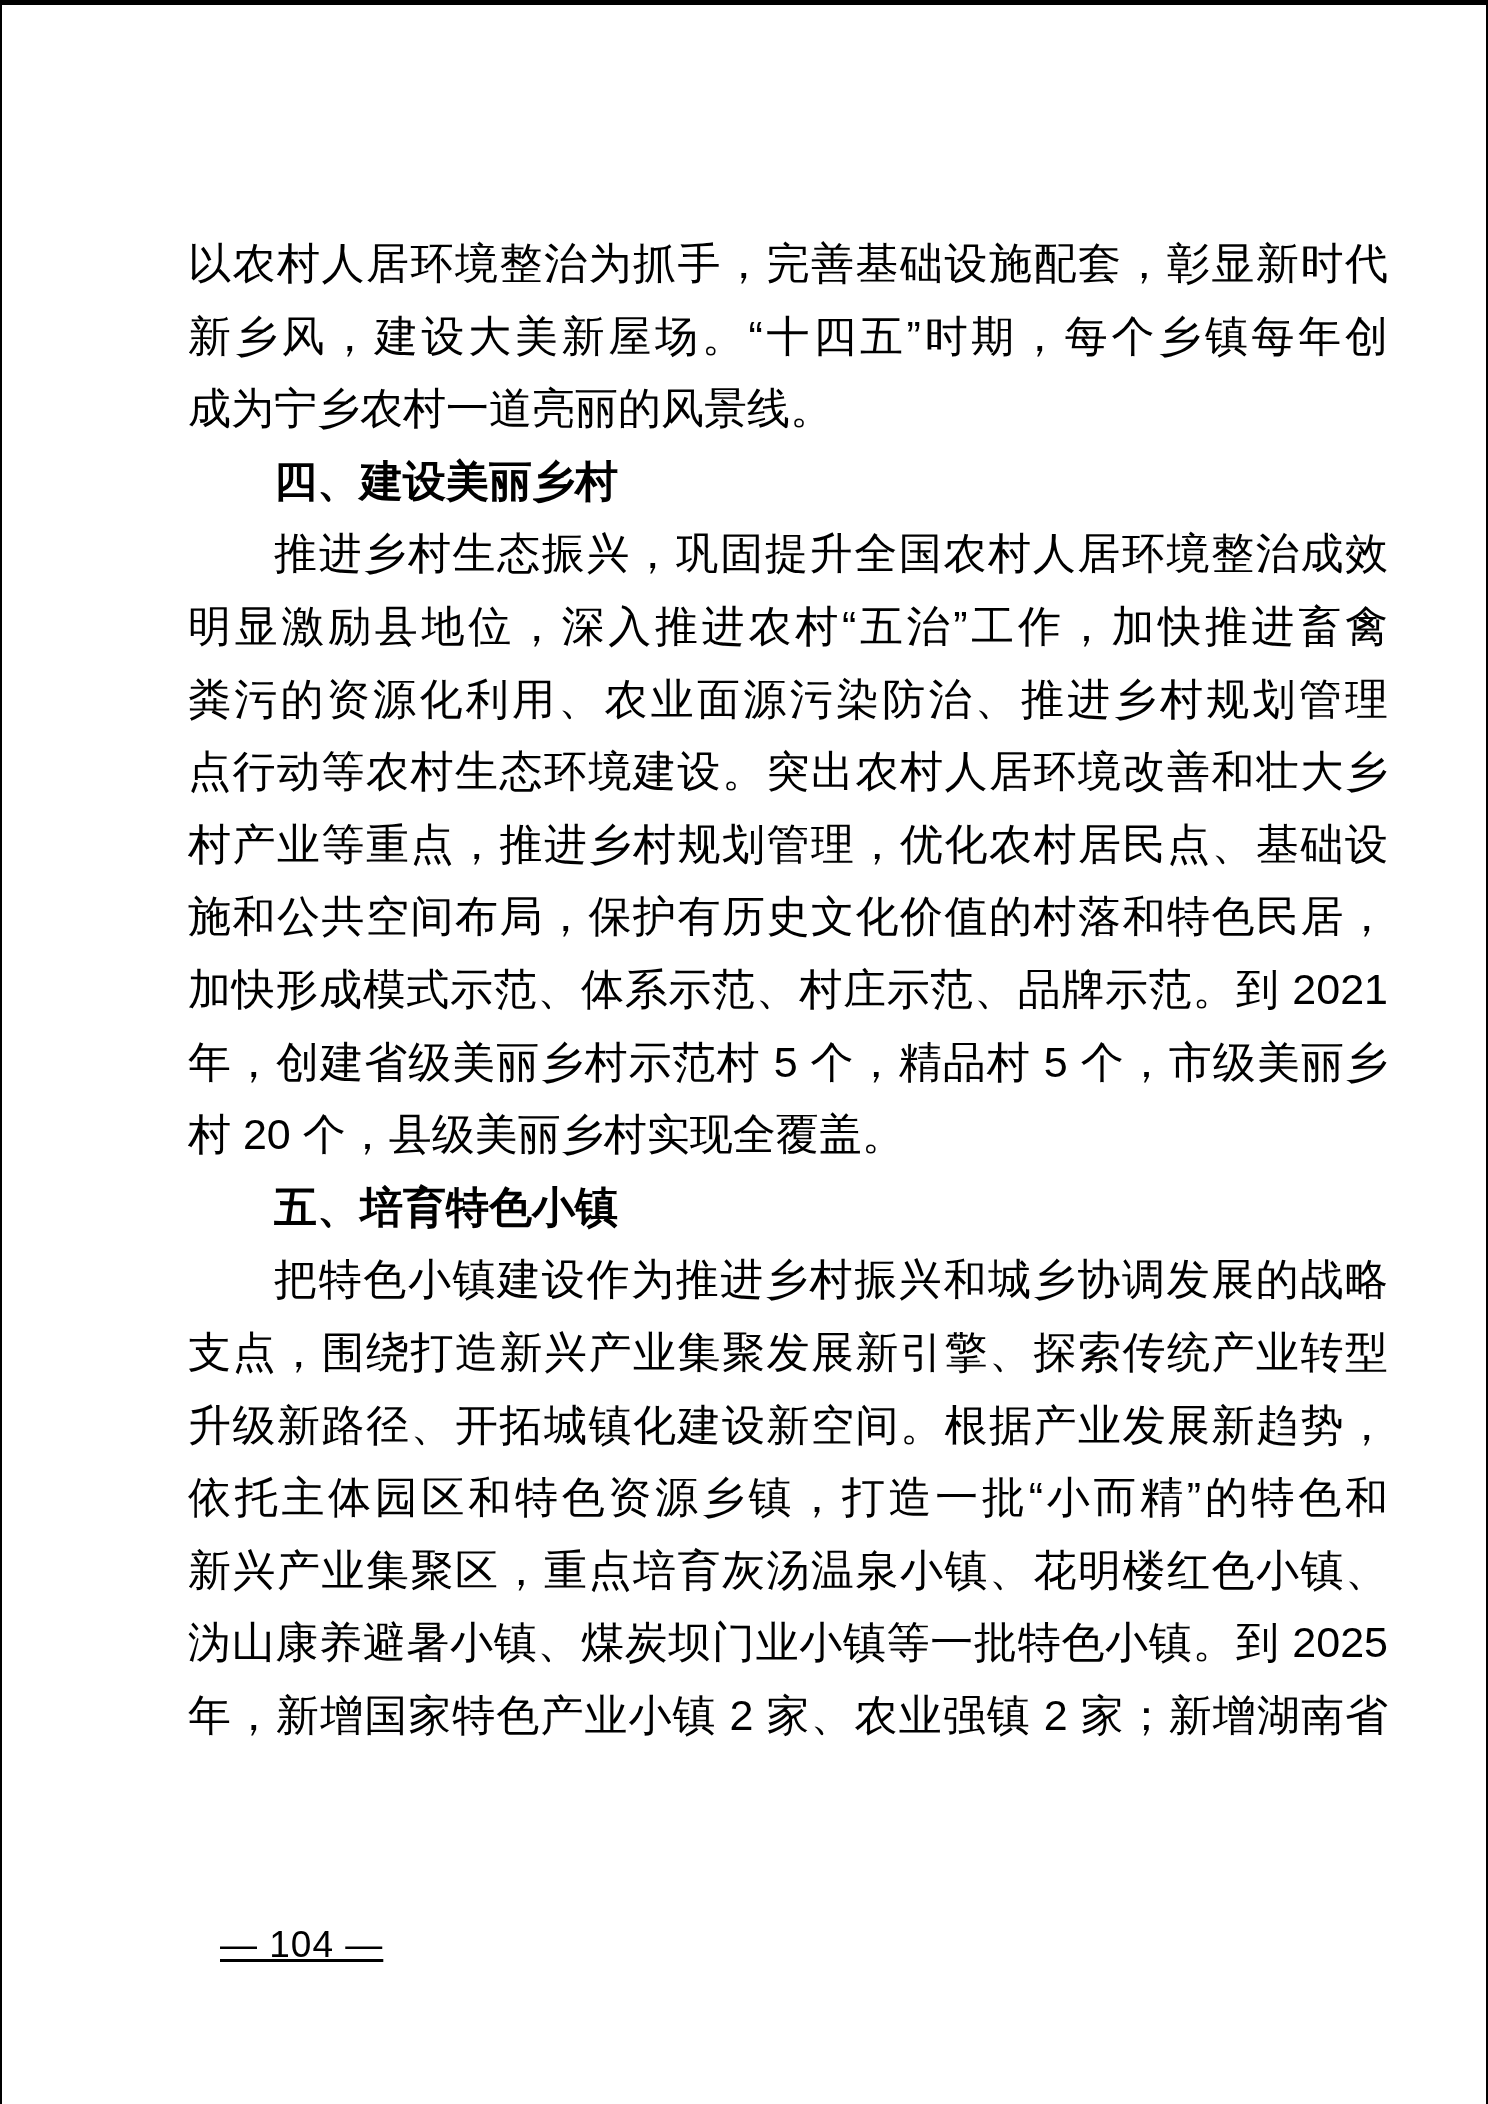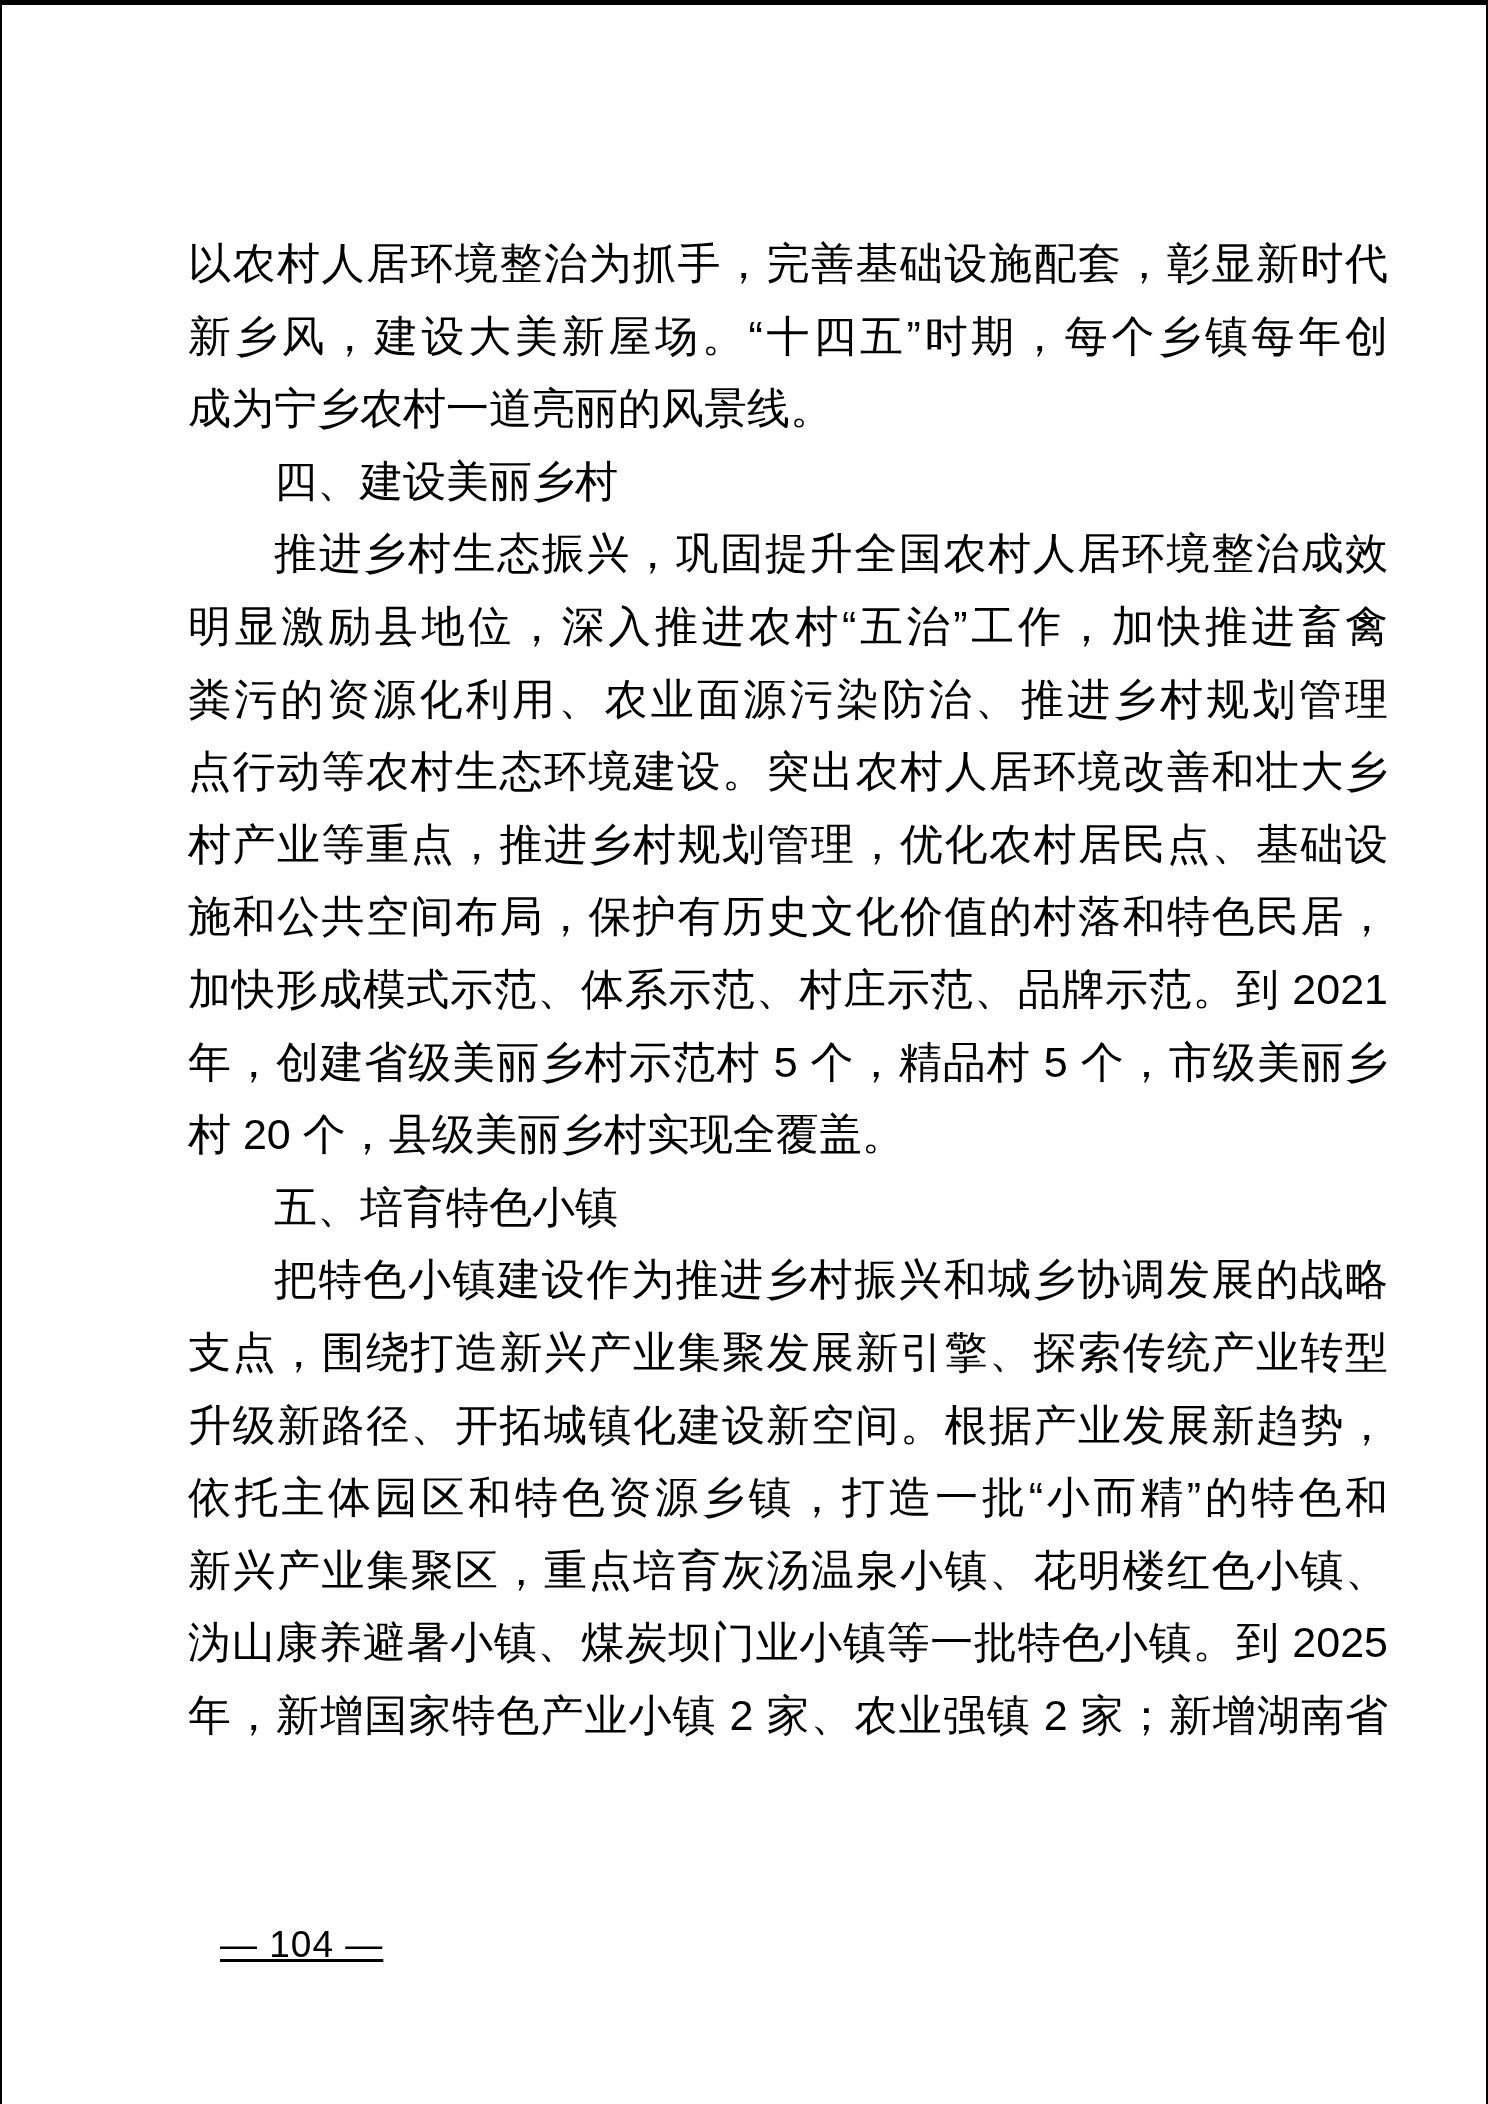--- a/index.html
+++ b/index.html
@@ -38,21 +38,21 @@
     overflow: visible;
   }
   .ln.l {
     text-align: center;
     text-align-last: left;
   }
   .ln.i {
     text-indent: 86px;
   }
   .ln.h {
-    font-weight: 400;
+    font-weight: 700;
     text-align: left;
     text-align-last: left;
   }
   .footer {
     position: absolute;
     left: 218px;
     top: 1916px;
     color: #000000;
     font-size: 37px;
     line-height: 48px;

